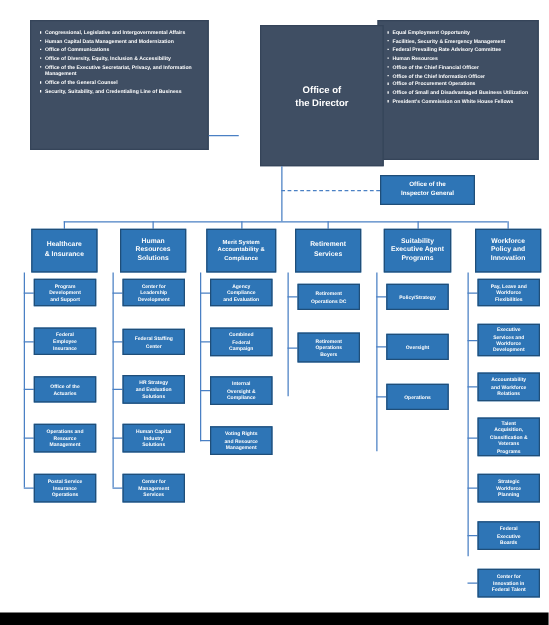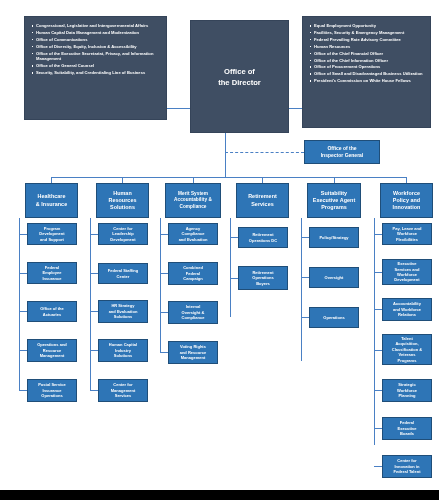--- a/index.html
+++ b/index.html
@@ -149,21 +149,21 @@
       <li>Office of the Chief Information Officer</li>
       <li>Office of Procurement Operations</li>
       <li>Office of Small and Disadvantaged Business Utilization</li>
       <li>President's Commission on White House Fellows</li>
     </ul>
   </div>
 
   <div class="conn hline" style="left:167px; top:108px; width:24px;"></div>
   <div class="conn hline" style="left:289px; top:108px; width:13px;"></div>
 
-  <div class="director-box" style="left:190px; top:20px; width:99px; height:113px;">
+  <div class="director-box" style="left:208px; top:20px; width:99px; height:113px;">
     <span class="boxtext">Office of
 the Director</span>
   </div>
 
   <div class="conn vline" style="left:225px; top:133px; height:44px;"></div>
 
   <div class="dashed-line" style="left:225px; top:152px; width:79px;"></div>
 
   <div class="blue-box ig-box" style="left:304px; top:140px; width:76px; height:24px;">
     <span class="boxtext">Office of the

